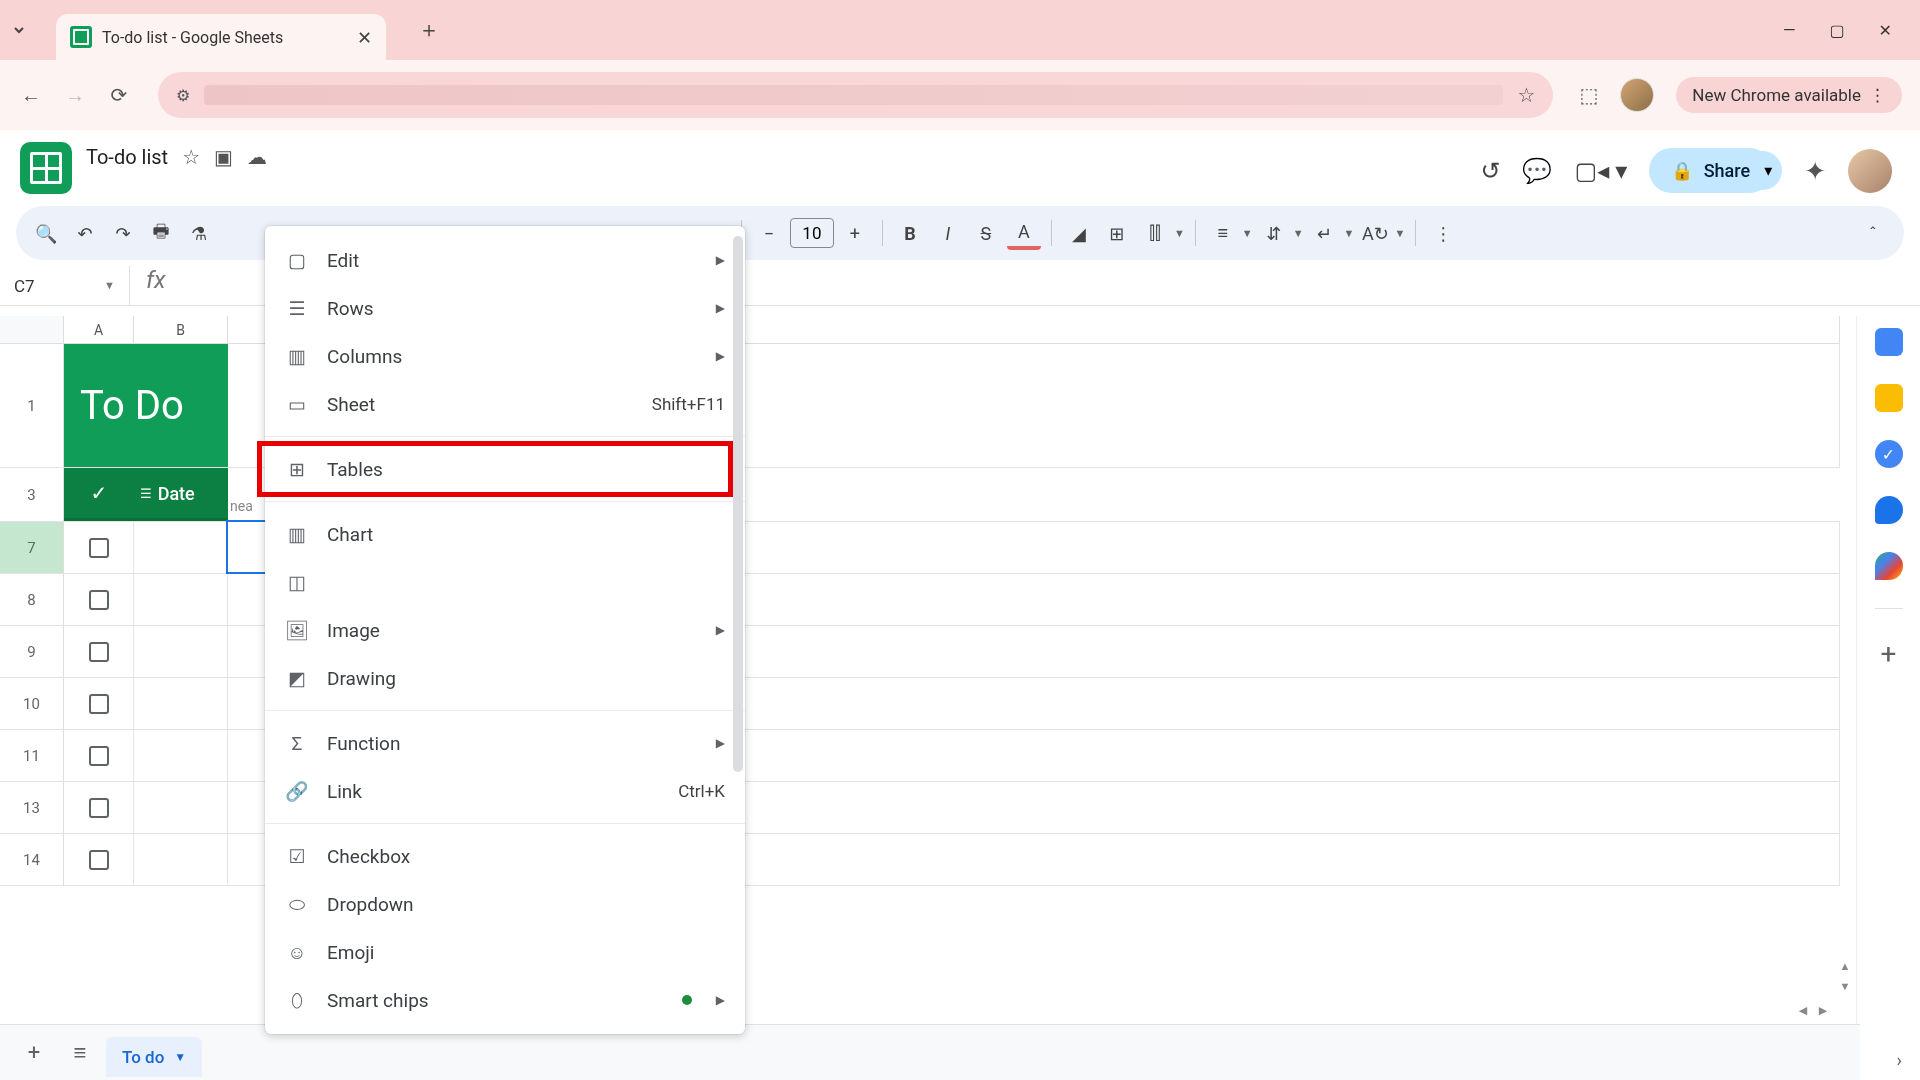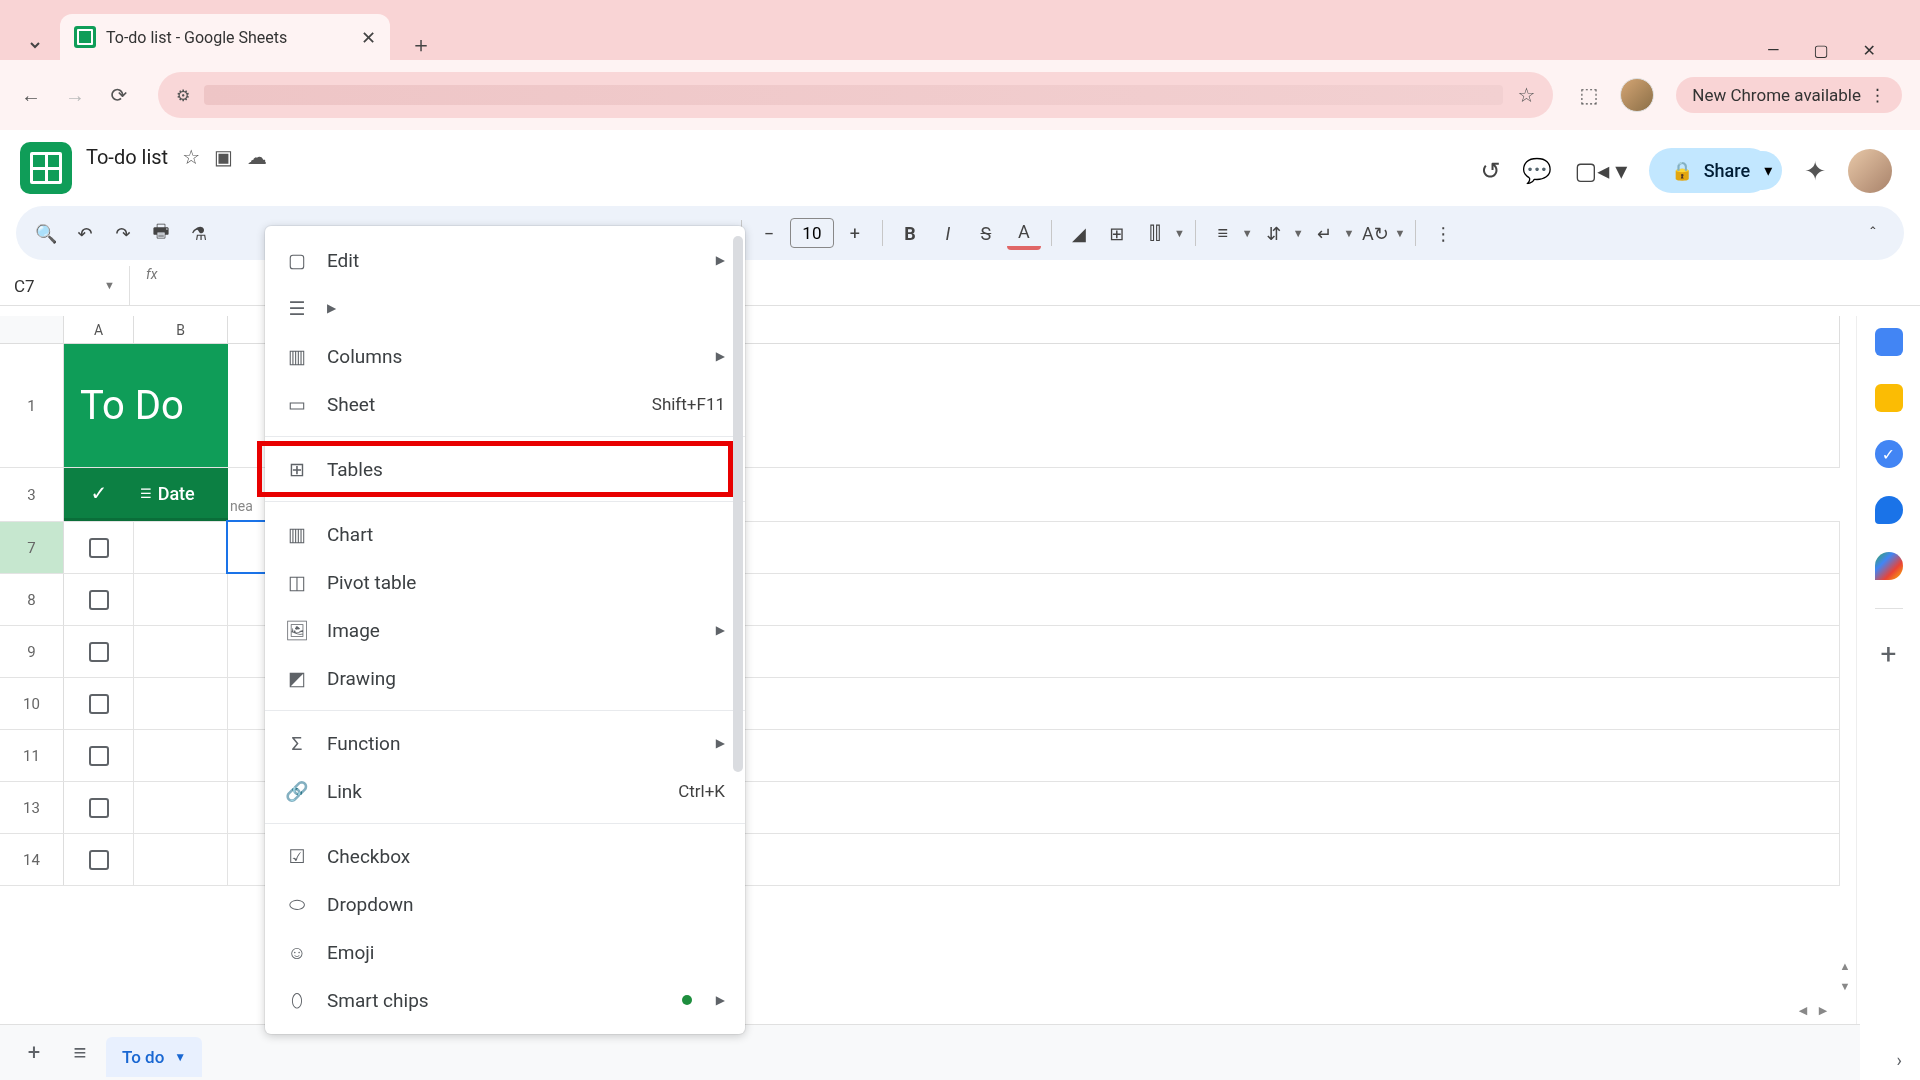--- a/index.html
+++ b/index.html
@@ -1,20 +1,20 @@
 <!DOCTYPE html>
 <html><head>
 <meta charset="utf-8">
 <style>
 * { margin: 0; padding: 0; box-sizing: border-box; font-family: 'Google Sans', Roboto, Arial, sans-serif; }
 body { width: 1920px; height: 1080px; overflow: hidden; background: #fff; position: relative; transform-origin: top left; }
 
 
 .browser-chrome { background: #f9d4d5; height: 130px; }
-.tab-strip { height: 60px; display: flex; align-items: flex-end; padding: 0 20px; }
+.tab-strip { height: 60px; display: flex; align-items: center; padding: 0 4px; gap: 12px; }
 .tab-menu-btn { width: 30px; height: 30px; display: flex; align-items: center; justify-content: center; border-radius: 50%; margin-right: 10px; }
 .tab { background: #fef3f3; border-radius: 12px 12px 0 0; height: 46px; display: flex; align-items: center; padding: 0 14px; gap: 10px; min-width: 330px; margin-top: 14px; }
 .tab-favicon { width: 22px; height: 22px; background: #0f9d58; border-radius: 3px; display: flex; align-items: center; justify-content: center; }
 .tab-favicon::after { content: ""; width: 12px; height: 12px; border: 2px solid #fff; border-radius: 1px; }
 .tab-title { font-size: 16px; color: #333; flex: 1; }
 .tab-close { font-size: 18px; color: #444; }
 .new-tab-btn { margin-left: 20px; font-size: 22px; color: #444; }
 .window-controls { margin-left: auto; display: flex; gap: 34px; padding-right: 24px; font-size: 16px; color: #333; }
 
 .nav-bar { height: 70px; display: flex; align-items: center; padding: 0 18px; gap: 18px; background: #fef3f3; }
@@ -49,21 +49,21 @@
 .toolbar { margin: 12px 16px 0 16px; background: #edf2fa; border-radius: 30px; height: 54px; display: flex; align-items: center; padding: 0 14px; gap: 4px; }
 .tb-btn { width: 34px; height: 34px; display: flex; align-items: center; justify-content: center; font-size: 18px; color: #444; border-radius: 4px; }
 .tb-sep { width: 1px; height: 26px; background: #c7c7c7; margin: 0 6px; }
 .font-size-box { border: 1px solid #888; border-radius: 4px; width: 44px; height: 30px; display: flex; align-items: center; justify-content: center; font-size: 17px; }
 .tb-dd { font-size: 11px; color: #666; margin-left: -2px; }
 .tb-right-collapse { margin-left: auto; }
 
 
 .formula-bar { display: flex; align-items: flex-start; height: 40px; border-bottom: 1px solid #e0e0e0; margin-top: 6px; }
 .name-box { width: 130px; padding: 0 14px; display: flex; align-items: center; justify-content: space-between; font-size: 17px; color: #333; border-right: 1px solid #e0e0e0; height: 100%; }
-.fx-label { padding: 0 16px; font-style: italic; color: #777; font-size: 14px; }
+.fx-label { padding: 0 16px; font-style: italic; color: #777; font-size: 24px; }
 
 
 .grid-area { position: absolute; top: 186px; left: 0; width: 1840px; bottom: 56px; overflow: hidden; }
 .col-headers { display: flex; height: 28px; background: #fff; border-bottom: 1px solid #ddd; }
 .corner { width: 64px; border-right: 1px solid #ddd; background: #f8f9fa; }
 .col-h { border-right: 1px solid #ddd; text-align: center; font-size: 14px; color: #555; line-height: 28px; background: #fff; }
 .col-A { width: 70px; } .col-B { width: 94px; } .col-rest { flex: 1; }
 
 .rows { position: relative; }
 .row { display: flex; border-bottom: 1px solid #e3e3e3; }
@@ -362,20 +362,21 @@
       <div class="dd-scrollthumb"></div>
     </div>
 
   <div class="dd-item">
     <span class="dd-icon">▢</span>
     <span class="dd-label">Edit</span>
     <span class="dd-sub">▶</span>
   </div>
   <div class="dd-item">
     <span class="dd-icon">☰</span>
+    <span class="dd-label">Rows</span>
     <span class="dd-sub">▶</span>
   </div>
   <div class="dd-item">
     <span class="dd-icon">▥</span>
     <span class="dd-label">Columns</span>
     <span class="dd-sub">▶</span>
   </div>
   <div class="dd-item">
     <span class="dd-icon">▭</span>
     <span class="dd-label">Sheet</span>
@@ -387,21 +388,20 @@
     <span class="dd-label">Tables</span>
     <div class="highlight-box" style="left:-8px;top:-4px;right:12px;bottom:-4px;"></div>
   </div>
   <div class="dd-sep"></div>
   <div class="dd-item">
     <span class="dd-icon">▥</span>
     <span class="dd-label">Chart</span>
   </div>
   <div class="dd-item">
     <span class="dd-icon">◫</span>
-    <span class="dd-label">Pivot table</span>
   </div>
   <div class="dd-item">
     <span class="dd-icon">🖼</span>
     <span class="dd-label">Image</span>
     <span class="dd-sub">▶</span>
   </div>
   <div class="dd-item">
     <span class="dd-icon">◩</span>
     <span class="dd-label">Drawing</span>
   </div>

